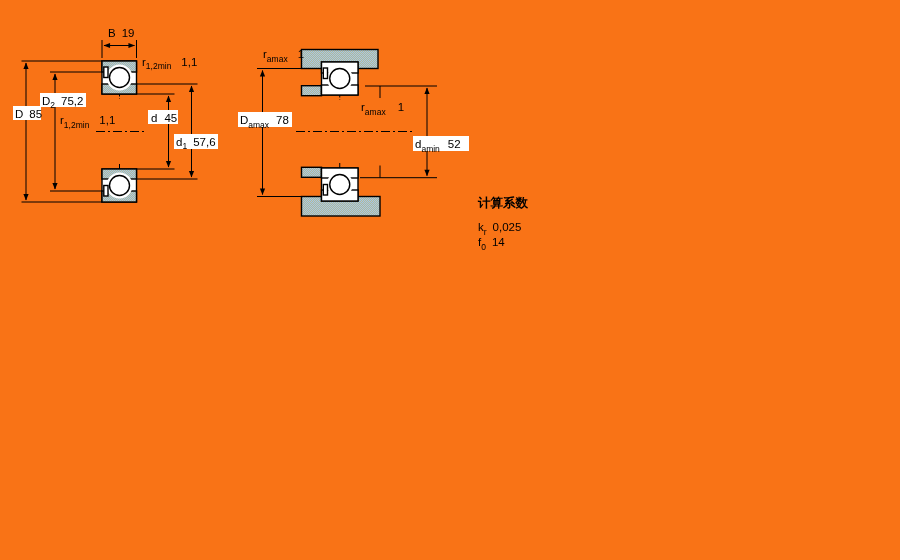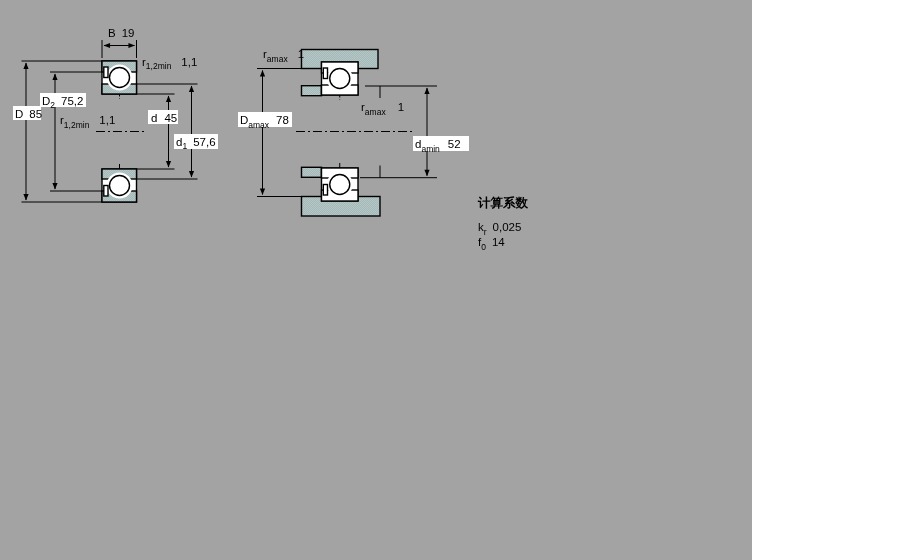--- a/index.html
+++ b/index.html
@@ -1,16 +1,16 @@
 <!DOCTYPE html>
 <html><head>
 <meta charset="utf-8">
 <style>
   html,body{margin:0;padding:0;background:#fff;}
-  #canvas{position:relative;width:752px;height:560px;background:#a3a3a3;overflow:hidden;
+  #canvas{position:relative;width:900px;height:560px;background:#f97316;overflow:hidden;
           font-family:"Liberation Sans",sans-serif;}
   svg{position:absolute;left:0;top:0;}
   svg text{font-family:"Liberation Sans",sans-serif;font-size:11.5px;fill:#000;}
   svg text .sub{font-size:8.5px;}
   svg .title-cn{font-size:12.5px;font-weight:bold;}
   .part{stroke:#000;stroke-width:1.4;}
   .whitefill{fill:#ffffff;}
   .ext{stroke:#000;stroke-width:1;fill:none;}
   .dim{stroke:#000;stroke-width:1;}
   .centerline{stroke:#000;stroke-width:1;stroke-dasharray:9 3 2 3;fill:none;}

